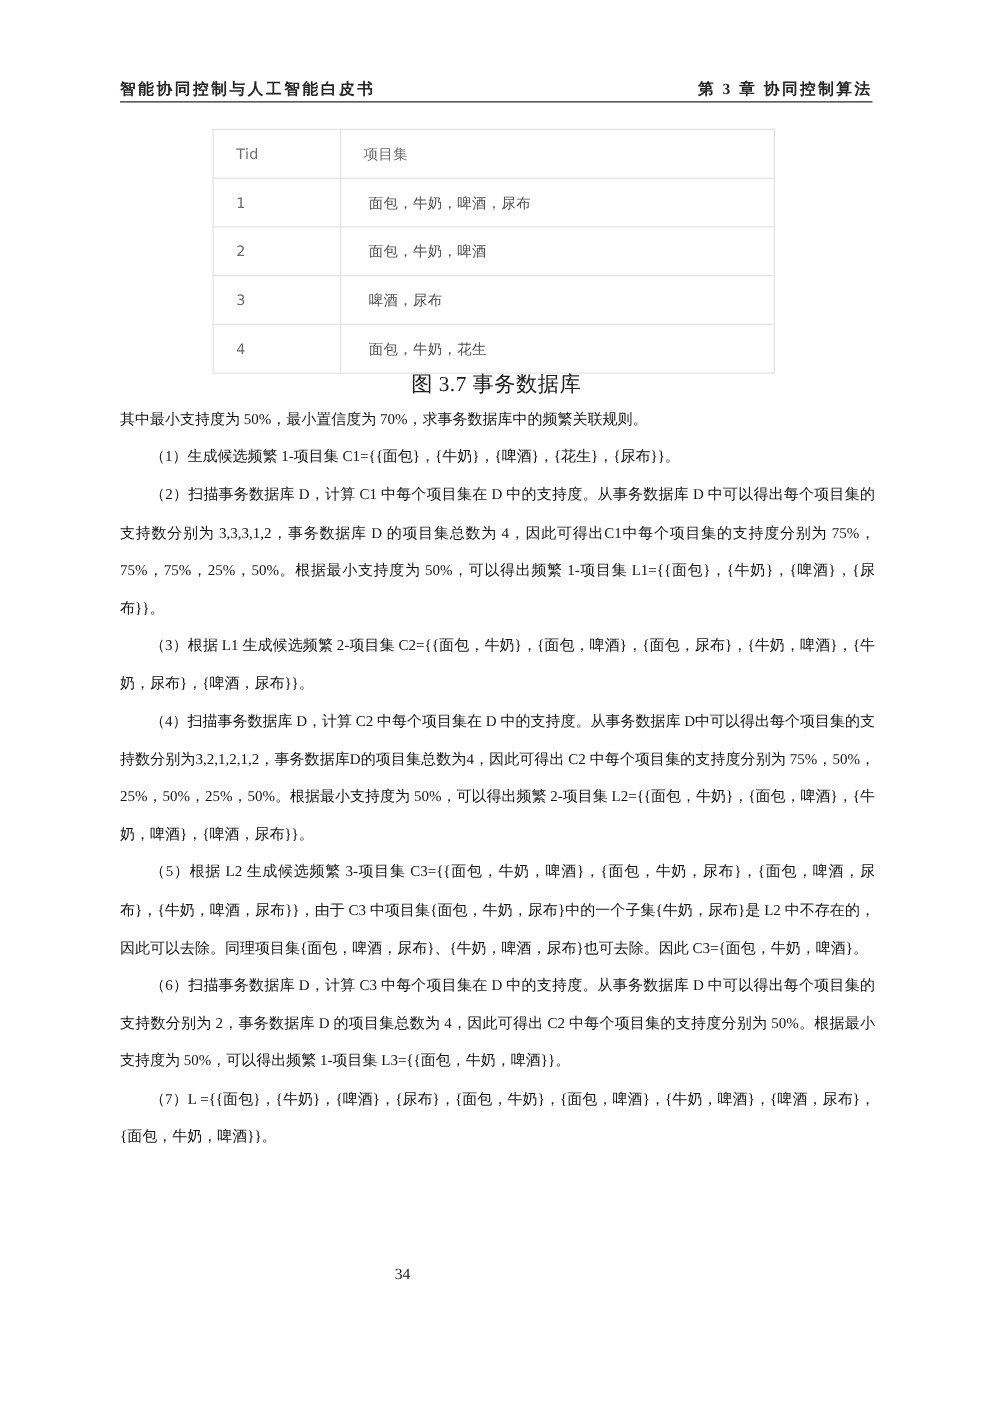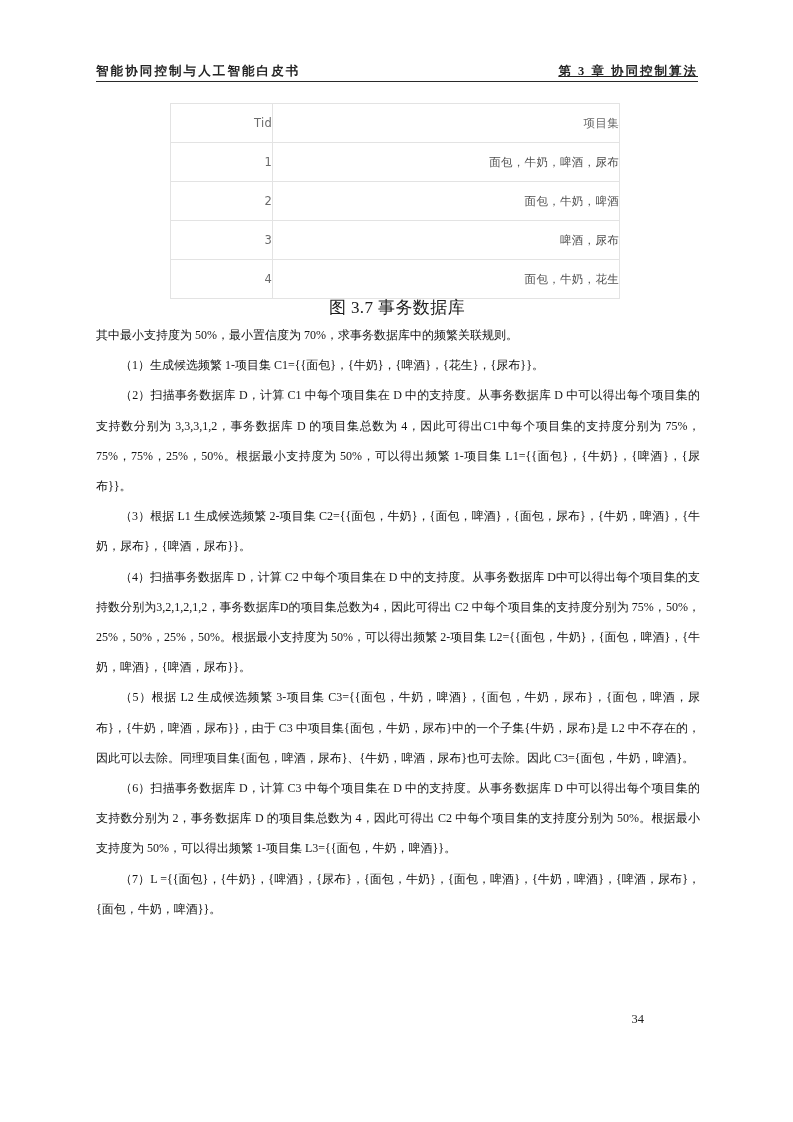--- a/index.html
+++ b/index.html
@@ -45,21 +45,20 @@
     font-family: "Liberation Serif", "DejaVu Serif", serif;
     font-size: 12.5px;
     letter-spacing: 2.1px;
     font-weight: 600;
     color: #242424;
     white-space: nowrap;
     line-height: 1;
   }
   .header-right {
     letter-spacing: 2.0px;
-    text-decoration: underline;
   }
 
   
   .figure-wrap {
     position: absolute;
     left: 170px;
     top: 103px;
     width: 449px;
   }
   table.tx-table {
@@ -67,21 +66,21 @@
     border-collapse: collapse;
     table-layout: fixed;
     background: #fff;
     font-family: "DejaVu Sans", "Liberation Sans", sans-serif;
   }
   table.tx-table td,
   table.tx-table th {
     border: 1px solid #e3e3e3;
     height: 38px;
     padding: 0 0 0 18px;
-    text-align: right;
+    text-align: left;
     vertical-align: middle;
     font-weight: normal;
     font-size: 11.5px;
     color: #5d5d5d;
     letter-spacing: 0.3px;
     margin-left: 34px;
   }
   table.tx-table col.c-tid { width: 102px; }
   table.tx-table col.c-items { width: 347px; }
   table.tx-table tr.head th {
@@ -131,21 +130,21 @@
   .body-text p.indent {
     text-indent: 2em;
   }
 
   
   .page-number {
     position: absolute;
     left: 0;
     top: 1012px;
     width: 644px;
-    text-align: right;
+    text-align: center;
     font-size: 12.5px;
     color: #1a1a1a;
     font-family: "Liberation Serif", "DejaVu Serif", serif;
   }
 </style>
 </head>
 <body>
 
 <div class="page">
 

